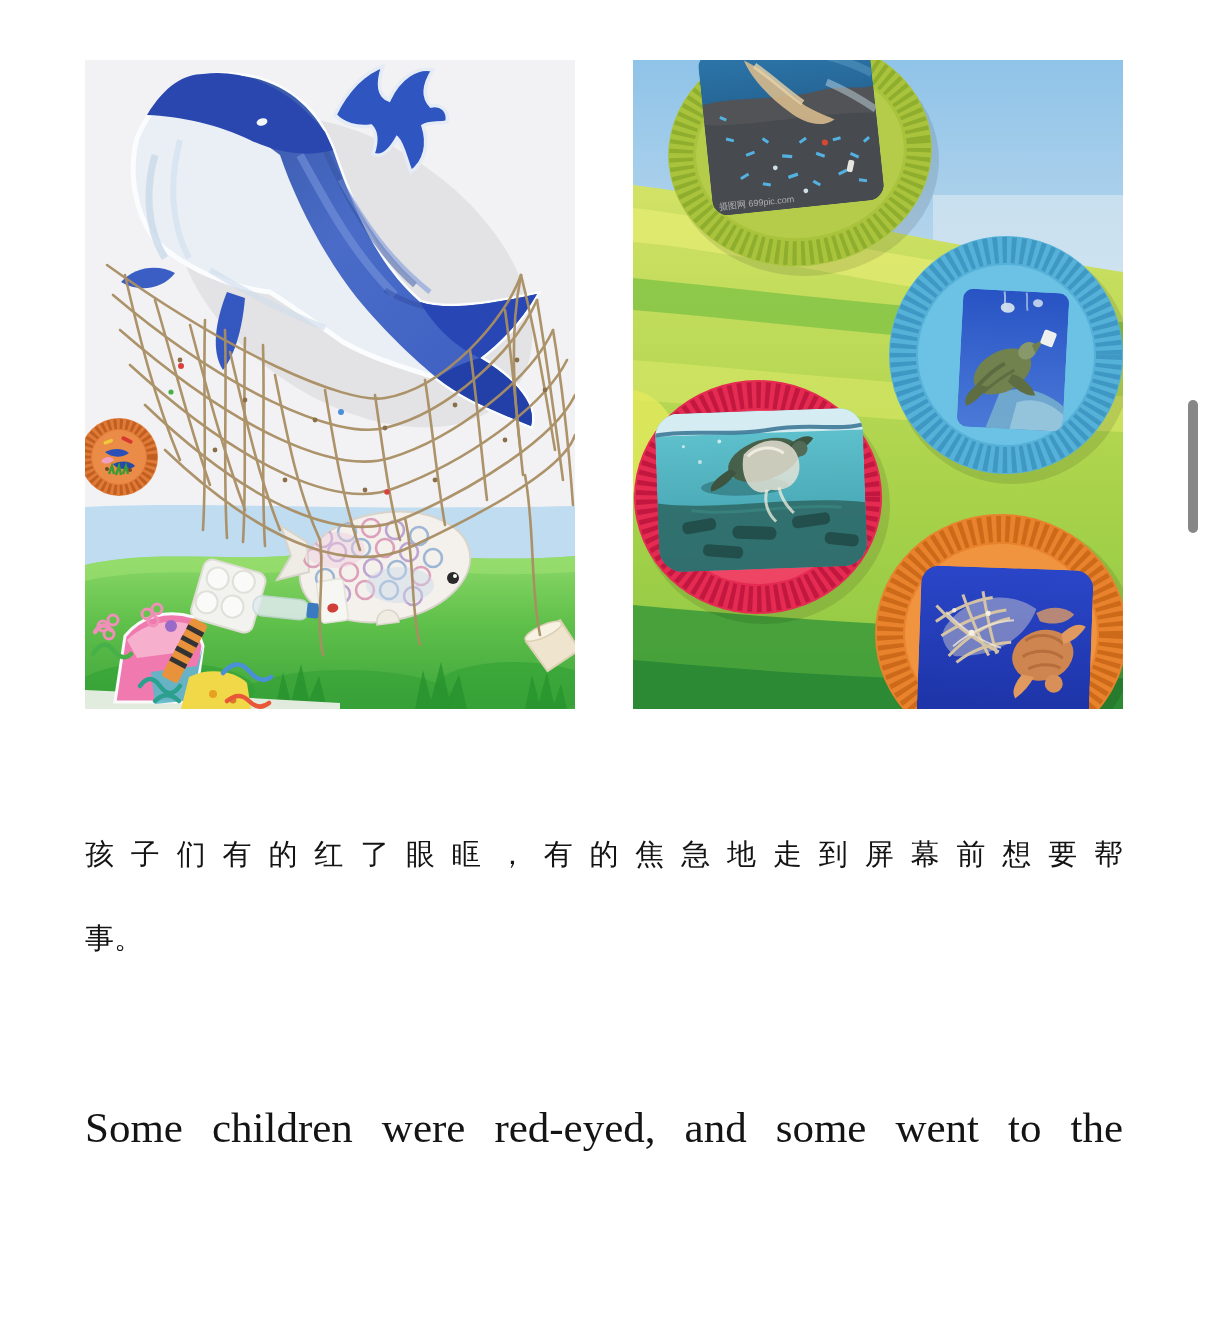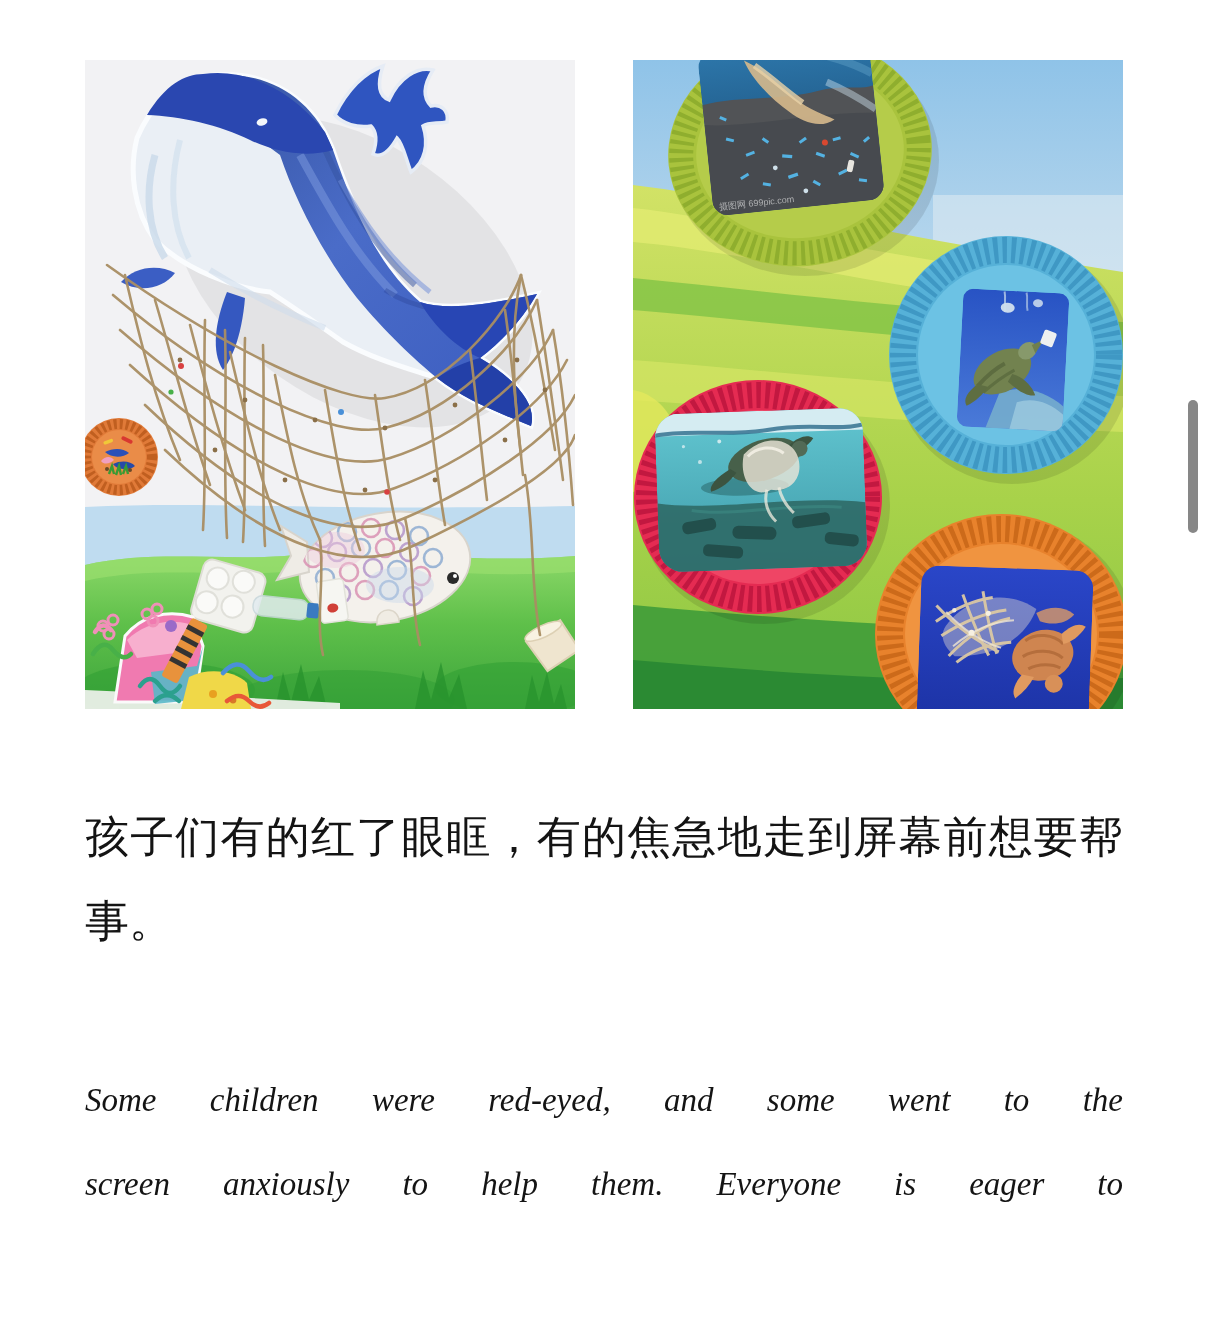--- a/index.html
+++ b/index.html
@@ -3,23 +3,23 @@
 <meta charset="utf-8">
 <style>
   html,body{margin:0;padding:0;background:#ffffff;}
   body{width:1206px;height:1326px;position:relative;overflow:hidden;
        font-family:"Liberation Sans","DejaVu Sans",sans-serif;color:#141414;}
   .fig{position:absolute;top:60px;width:490px;height:649px;overflow:hidden;}
   .fig svg{display:block;}
   #fig-left{left:85px;}
   #fig-right{left:633px;}
   .para{position:absolute;left:85px;width:1038px;}
-  .zh{top:795px;font-size:44px;line-height:84px;letter-spacing:0;}
-  .en{top:1058px;font-family:"Liberation Serif","DejaVu Serif",serif;
-      font-size:33px;line-height:84px;word-spacing:6px;font-style:italic;}
+  .zh{top:812px;font-size:29px;line-height:84px;letter-spacing:0;}
+  .en{top:1086px;font-family:"Liberation Serif","DejaVu Serif",serif;
+      font-size:43px;line-height:84px;word-spacing:6px;}
   .line{white-space:nowrap;}
   .just{text-align:justify;text-align-last:justify;white-space:normal;}
   .zh .just{word-break:break-all;}
   #scrollbar-thumb{position:absolute;left:1188px;top:400px;width:10px;height:133px;
       border-radius:5px;background:#878787;}
 </style>
 </head>
 <body>
 
 <figure class="fig" id="fig-left" style="margin:0">
@@ -451,16 +451,15 @@
 </svg>
 </figure>
 
 <div class="para zh">
   <div class="line just">孩子们有的红了眼眶，有的焦急地走到屏幕前想要帮</div>
   <div class="line">事。</div>
 </div>
 
 <div class="para en">
   <div class="line just">Some children were red-eyed, and some went to the</div>
-  <div class="line just">screen anxiously to help them. Everyone is eager to</div>
 </div>
 
 <div id="scrollbar-thumb"></div>
 
 </body></html>

